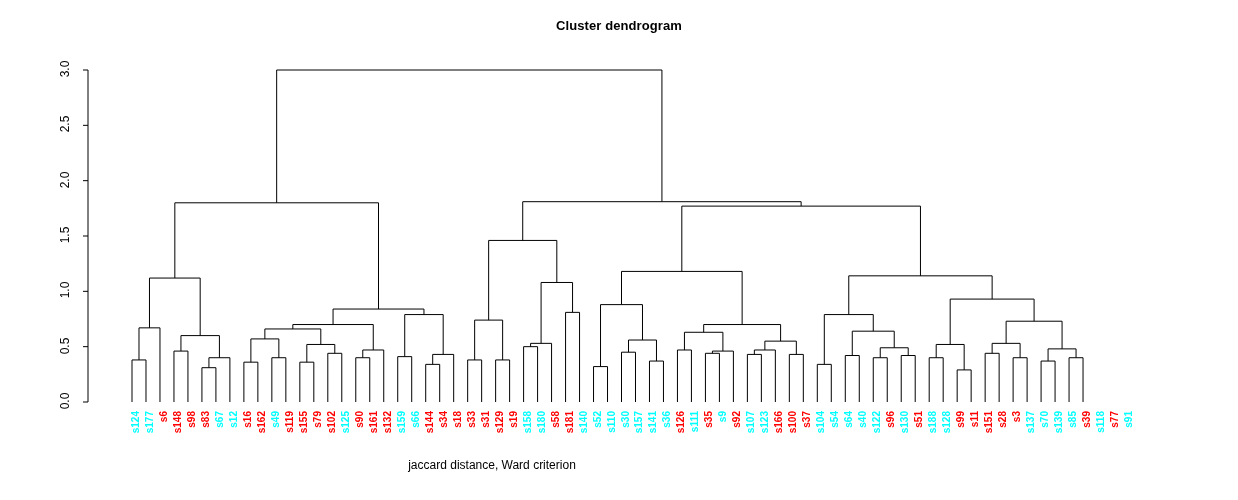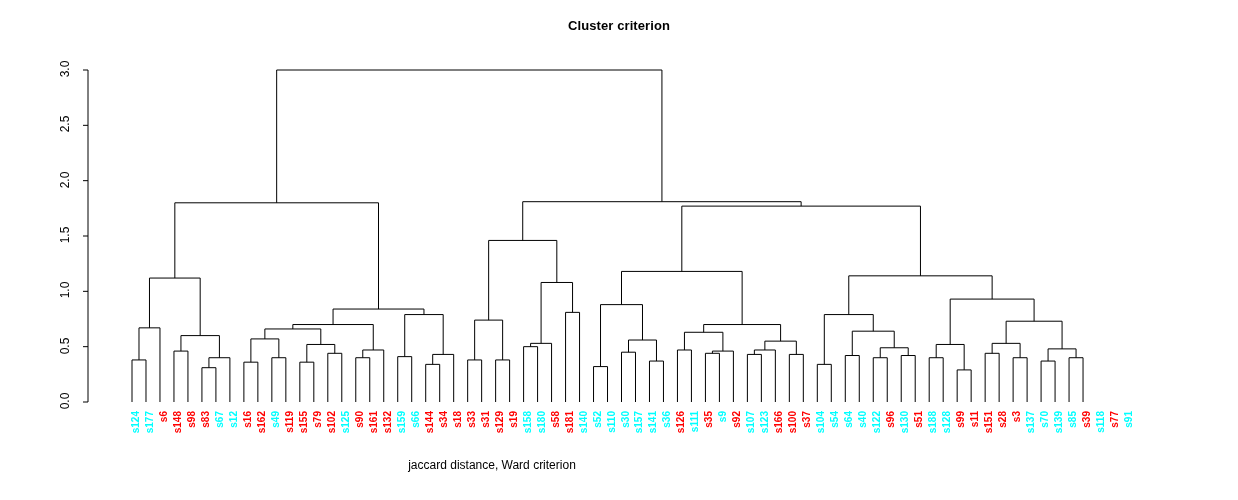--- a/index.html
+++ b/index.html
@@ -15,21 +15,21 @@
                white-space:nowrap;text-align:center;}
   .leaf-label{position:absolute;font-size:10px;font-weight:bold;
               transform-origin:0% 50%;transform:rotate(-90deg) translate(-100%,0);
               white-space:nowrap;line-height:1;}
 </style>
 </head>
 <body>
 
 <div id="plot">
 
-  <div id="title">Cluster criterion</div>
+  <div id="title">Cluster dendrogram</div>
 
   <svg id="canvas" viewBox="0 0 1238 500" xmlns="http://www.w3.org/2000/svg">
     <g id="axis-group">
         <path d="M 88 402 L 88 70" stroke="#000000" stroke-width="1" fill="none"></path>
         <path d="M 88 402 L 83 402" stroke="#000000" stroke-width="1"></path>
         <path d="M 88 346.6666666666667 L 83 346.6666666666667" stroke="#000000" stroke-width="1"></path>
         <path d="M 88 291.33333333333337 L 83 291.33333333333337" stroke="#000000" stroke-width="1"></path>
         <path d="M 88 236 L 83 236" stroke="#000000" stroke-width="1"></path>
         <path d="M 88 180.66666666666669 L 83 180.66666666666669" stroke="#000000" stroke-width="1"></path>
         <path d="M 88 125.33333333333331 L 83 125.33333333333331" stroke="#000000" stroke-width="1"></path>

